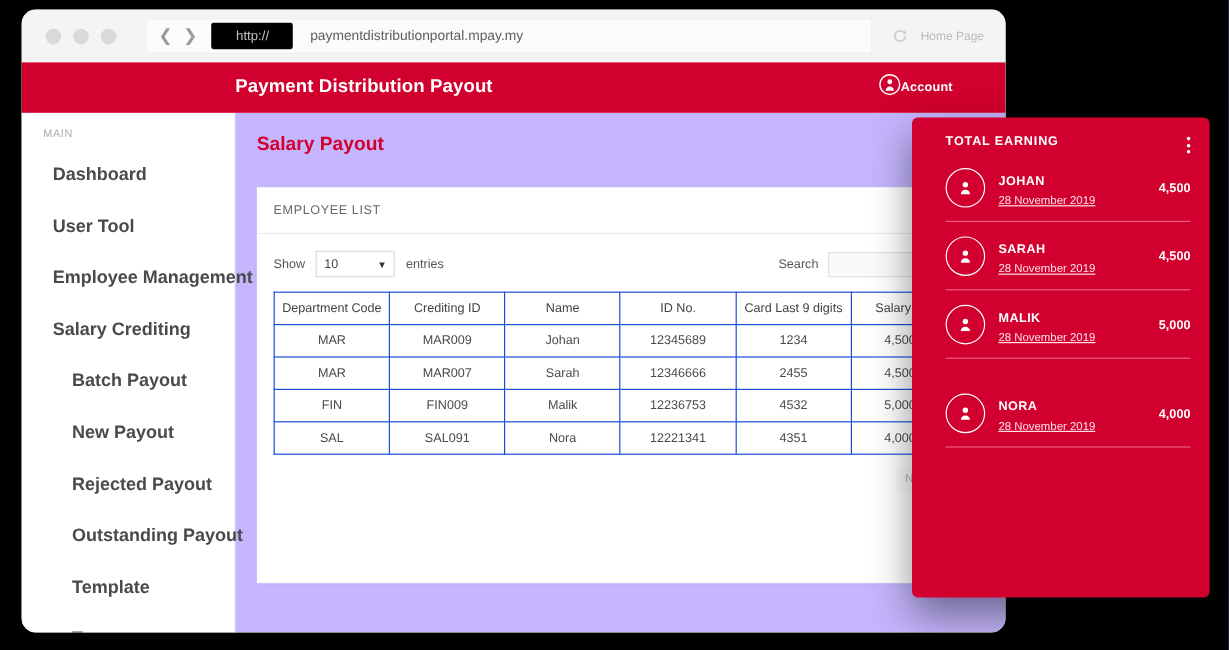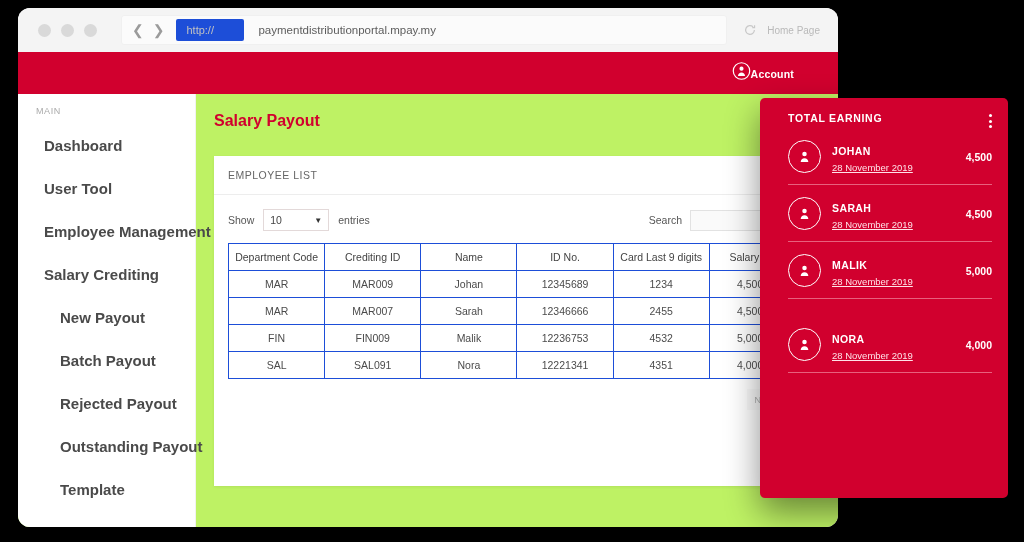--- a/index.html
+++ b/index.html
@@ -25,22 +25,22 @@
   .dots{display:flex;gap:10px;margin-left:6px;margin-right:24px;}
   .dot{width:13px;height:13px;border-radius:50%;background:#d9d9d9;}
   .urlbar{
     flex:1;height:30px;background:#fbfbfb;border-radius:3px;display:flex;
     align-items:center;padding:0 10px;box-sizing:border-box;
     border:1px solid #f0f0f0;
   }
   .navchevs{display:flex;gap:9px;color:#9b9b9b;font-size:14px;line-height:1;margin-right:12px;}
   .navchev{cursor:default;font-family:"DejaVu Sans", sans-serif;}
   .httpbox{
-    background:#1d4ed8;color:#c2c2c2;font-size:11px;border-radius:2px;
-    padding:5px 10px;margin-right:14px;white-space:nowrap;min-width:48px;
+    background:#000000;color:#c2c2c2;font-size:11px;border-radius:2px;
+    padding:5px 10px;margin-right:14px;white-space:nowrap;min-width:48px;text-align:center;
   }
   .urltext{font-size:11.5px;color:#5d5d5d;white-space:nowrap;}
   .chrome-right{display:flex;align-items:center;gap:10px;margin-left:16px;padding-right:4px;}
   .reload{width:14px;height:14px;color:#c9c9c9;}
   .homepage{font-size:10px;color:#b9b9b9;white-space:nowrap;}
 
   
   .appbar{
     height:42px;background:#D1002E;display:flex;align-items:center;
     position:relative;
@@ -50,21 +50,21 @@
     position:absolute;left:178px;top:50%;transform:translateY(-50%);
     white-space:nowrap;
   }
   .account{
     position:absolute;right:44px;top:50%;transform:translateY(-50%);
     display:flex;align-items:center;
   }
   .account-label{color:#fff;font-size:10.5px;font-weight:bold;letter-spacing:.2px;}
 
   
-  .appbody{display:flex;height:433px;background:#bef264;}
+  .appbody{display:flex;height:433px;background:#c4b5fd;}
   .sidebar{
     width:178px;background:#ffffff;box-sizing:border-box;
     padding-top:10px;flex:none;border-right:1px solid #f1f1f1;
   }
   .side-heading{
     font-size:9px;color:#aaaaaa;letter-spacing:.6px;
     padding:2px 0 8px 18px;
   }
   .side-item{
     font-size:15px;font-weight:bold;color:#4a4a4a;
@@ -157,42 +157,43 @@
         <svg width="14" height="14" viewBox="0 0 16 16" fill="none" stroke="#c9c9c9" stroke-width="1.4">
           <path d="M13 8a5 5 0 1 1-1.6-3.7"></path>
             <path d="M13.2 2.6V5.2H10.6"></path>
         </svg>
       </span>
       <span class="homepage">Home Page</span>
     </div>
   </div>
 
   <div class="appbar">
+    <div class="apptitle">Payment Distribution Payout</div>
     <div class="account">
       <span>
         <svg width="19" height="19" viewBox="0 0 24 24">
           <circle cx="12" cy="12" r="10.4" fill="none" stroke="#ffffff" stroke-width="1.5"></circle>
           <circle cx="12" cy="9" r="2.6" fill="#ffffff"></circle>
           <path d="M7.6 18.4c0-2.7 2-4.4 4.4-4.4s4.4 1.7 4.4 4.4z" fill="#ffffff"></path>
         </svg>
       </span>
       <span class="account-label">Account</span>
     </div>
   </div>
 
   <div class="appbody">
 
     <div class="sidebar">
       <div class="side-heading">MAIN</div>
       <div class="side-item">Dashboard</div>
       <div class="side-item">User Tool</div>
       <div class="side-item">Employee Management</div>
       <div class="side-item">Salary Crediting</div>
+      <div class="side-item sub">Batch Payout</div>
       <div class="side-item sub">New Payout</div>
-      <div class="side-item sub">Batch Payout</div>
       <div class="side-item sub">Rejected Payout</div>
       <div class="side-item sub">Outstanding Payout</div>
       <div class="side-item sub">Template</div>
       <div class="side-item sub">Topup</div>
     </div>
 
     <div class="content">
       <div class="page-title">Salary Payout</div>
 
       <div class="card">

